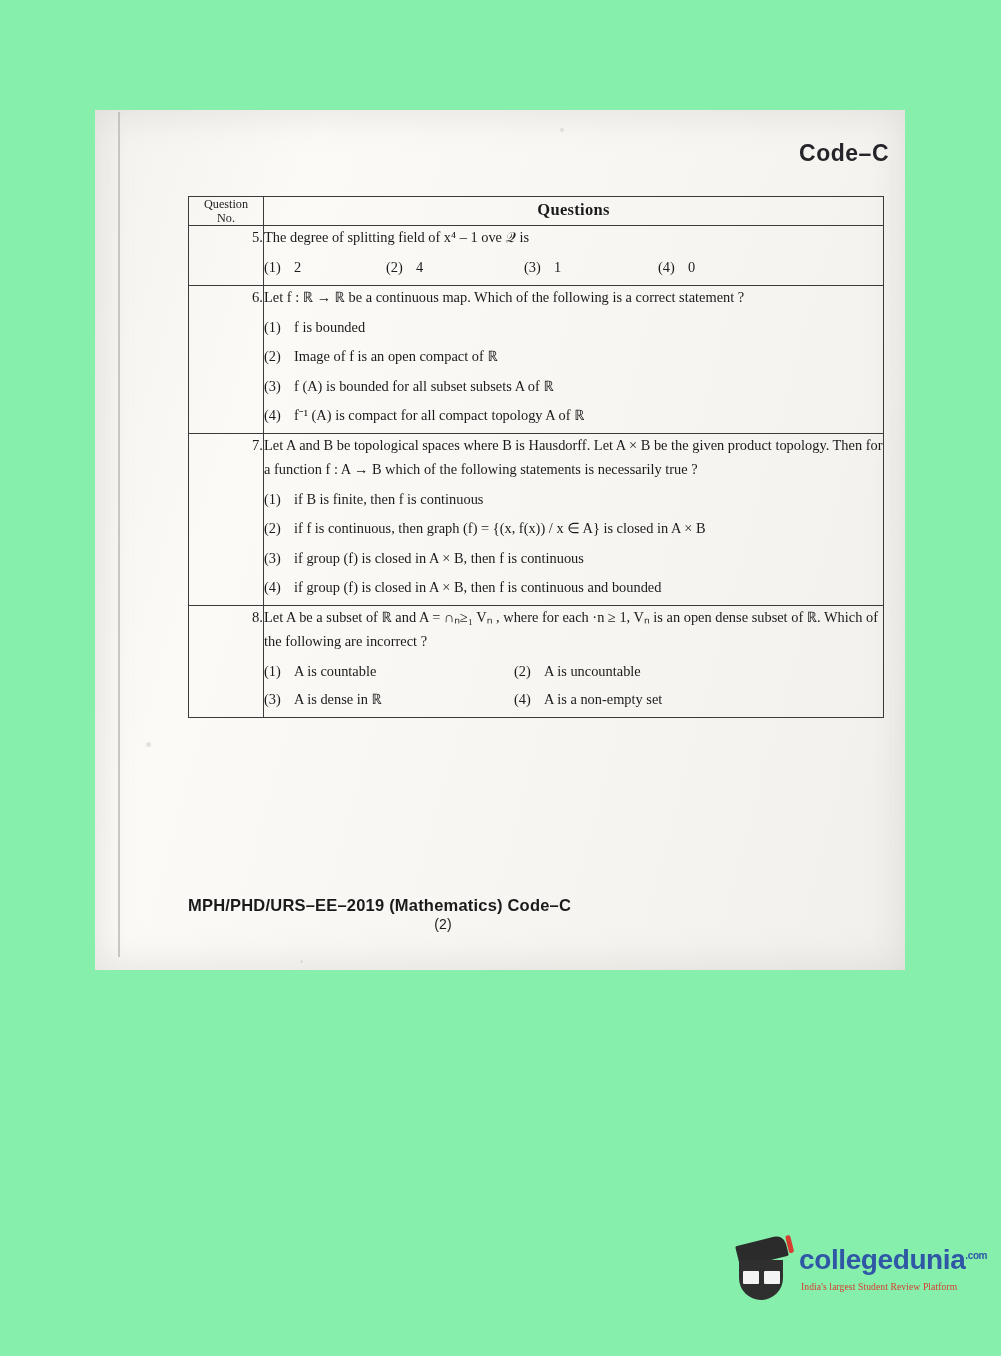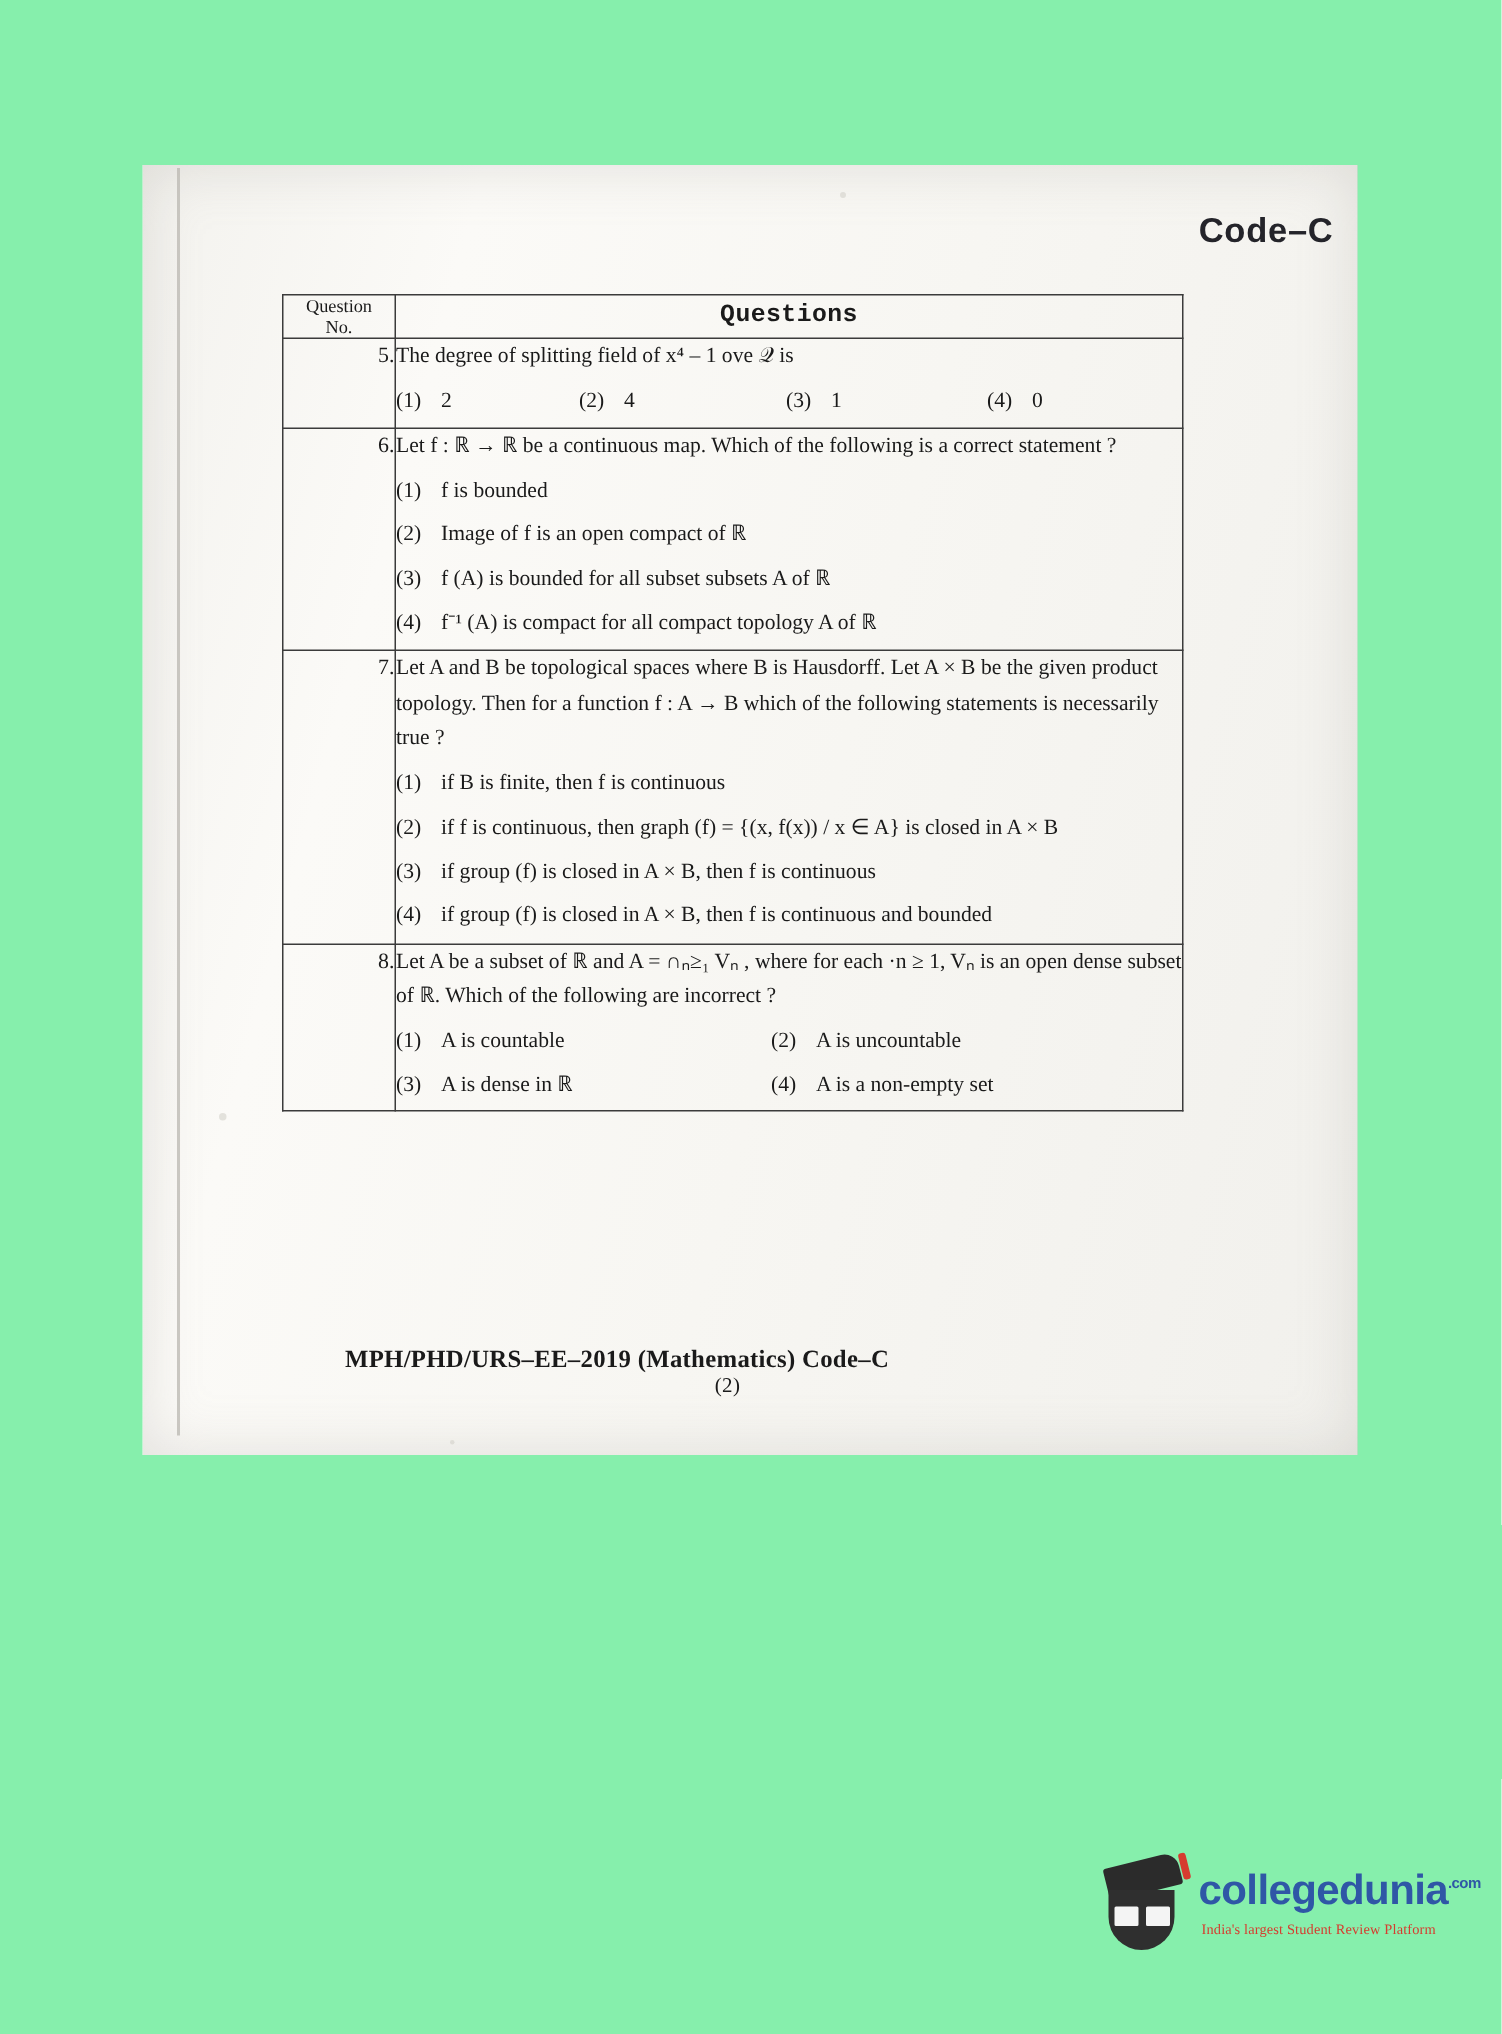--- a/index.html
+++ b/index.html
@@ -55,21 +55,21 @@
     font-size: 23px;
     letter-spacing: .5px;
     color: #24242a;
   }
 
   
   .qtable {
     position: absolute;
     left: 188px;
     top: 196px;
-    width: 601px;
+    width: 696px;
     border-collapse: collapse;
     font-size: 14.4px;
     line-height: 1.62;
   }
   .qtable td, .qtable th {
     border: 1px solid #3b3b3b;
     vertical-align: top;
     padding: 0;
   }
   .col-no {
@@ -82,21 +82,20 @@
     padding: 7px 2px 8px;
     font-weight: normal;
     text-align: center;
   }
   .hdr-q {
     text-align: center;
     font-size: 16.5px;
     font-weight: bold;
     padding: 11px 0 12px;
     letter-spacing: .3px;
-    font-family: Liberation Mono, monospace;
   }
   .qnum {
     padding: 13px 10px 0 0;
     text-align: right;
     font-size: 14.6px;
   }
   .qbody {
     padding: 13px 9px 13px 12px;
     margin-left: 24px;
   }
@@ -130,23 +129,22 @@
   .opts.inline4 .opt.b { width: 138px; flex: 0 0 138px; }
   .opts.inline4 .opt.c { width: 134px; flex: 0 0 134px; }
 
   .footer {
     position: absolute;
     left: 188px;
     top: 896px;
     width: 690px;
     font-size: 16.5px;
     font-weight: bold;
-    font-family: Liberation Serif, serif;
+    font-family: Liberation Sans, sans-serif;
     letter-spacing: .2px;
-    margin-left: 42px;
   }
   .footer .pg {
     text-align: center;
     font-weight: normal;
     font-size: 14px;
     margin-top: 1px;
     padding-right: 180px;
   }
 
   

